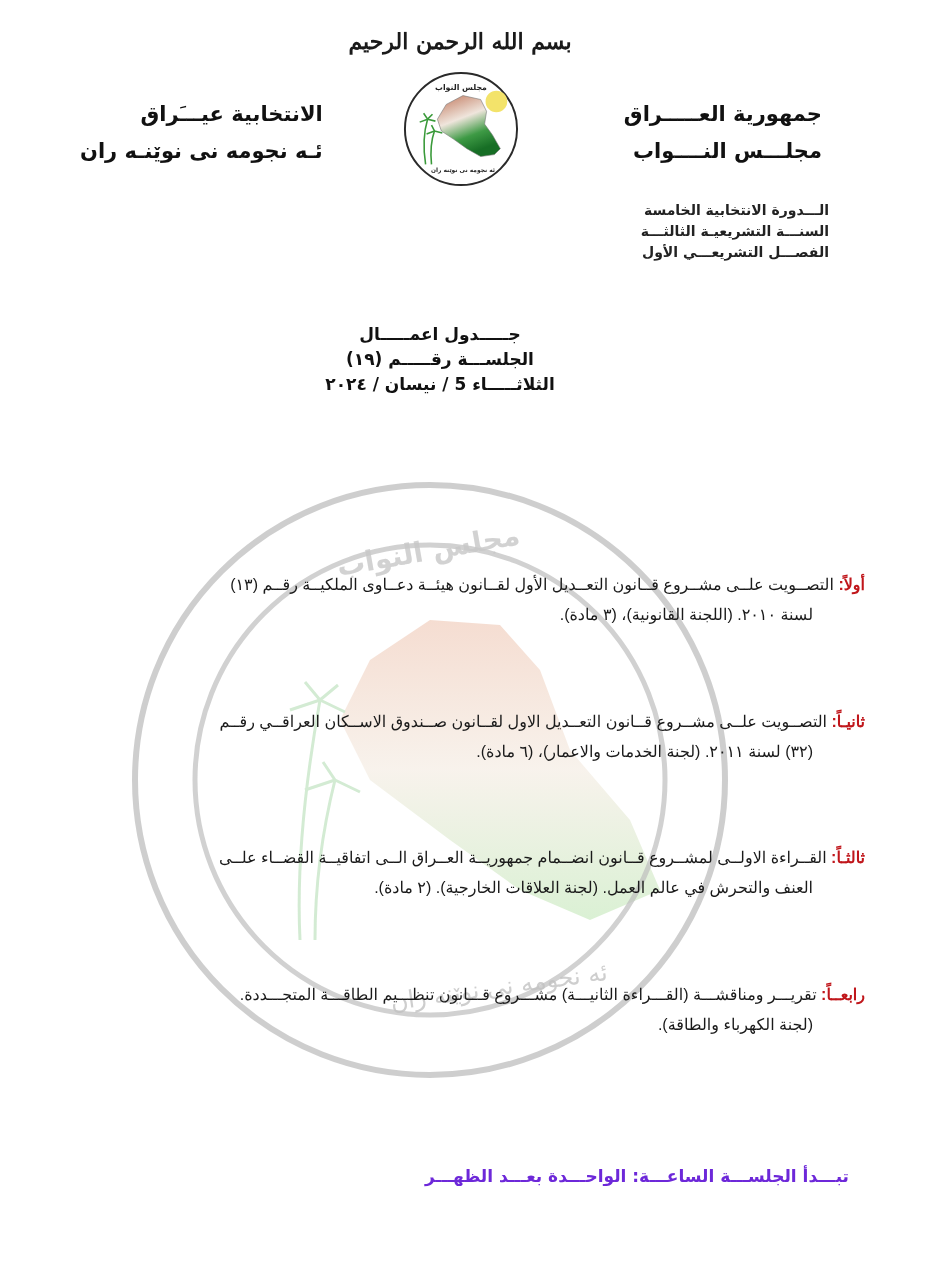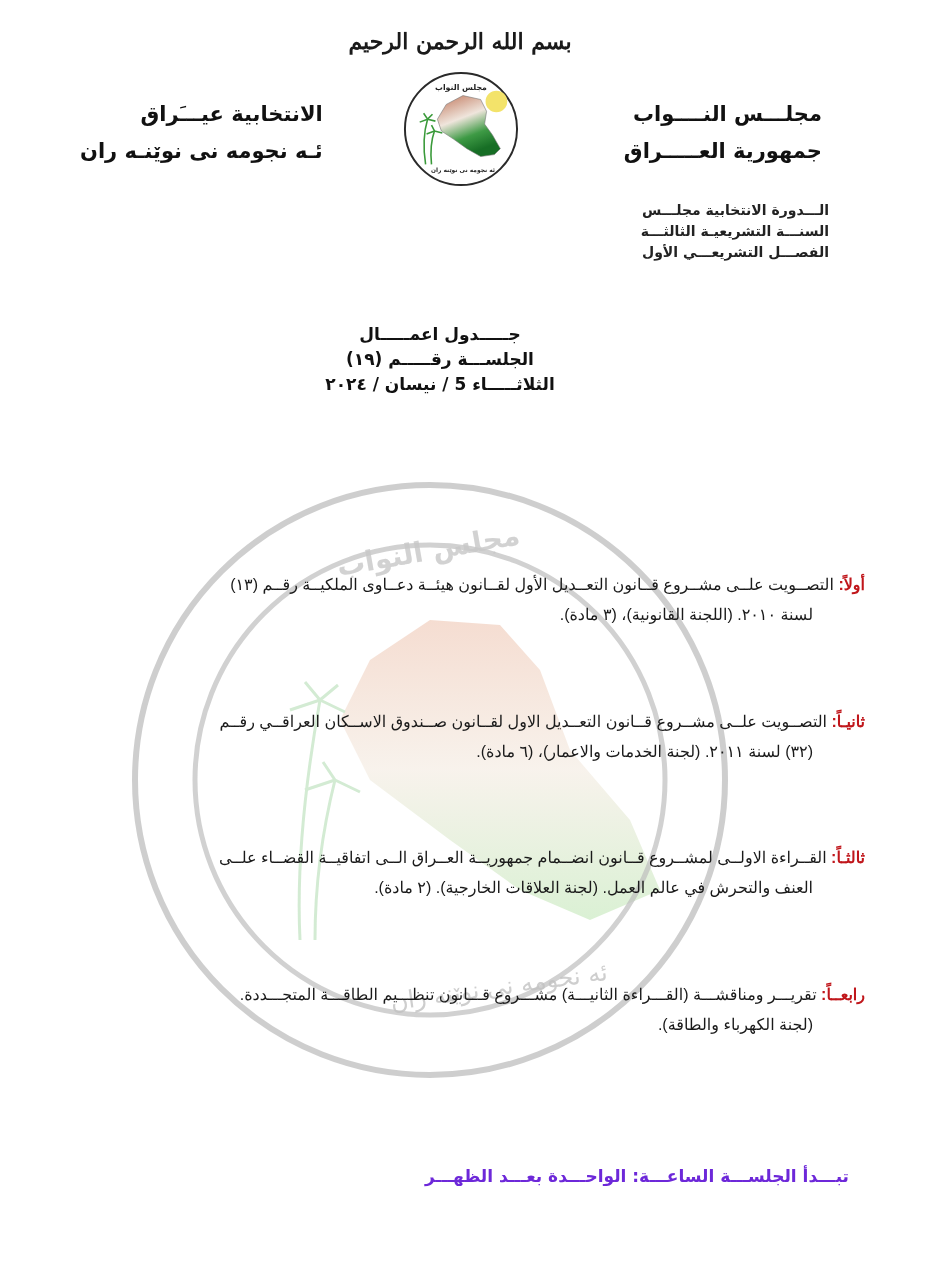--- a/index.html
+++ b/index.html
@@ -116,31 +116,31 @@
       <path d="M 24 96 Q 20 70 26 50"></path>
       <path d="M 30 96 Q 28 76 33 62"></path>
       <path d="M 26 50 l -8 3 M 26 50 l 8 2 M 26 50 l -4 -6 M 26 50 l 5 -5"></path>
       <path d="M 33 62 l -8 3 M 33 62 l 8 2 M 33 62 l -3 -6"></path>
     </g>
     <text x="60" y="20" text-anchor="middle" font-size="8" font-weight="bold" fill="#222" font-family="DejaVu Sans, sans-serif">مجلس النواب</text>
     <text x="62" y="104" text-anchor="middle" font-size="6" font-weight="bold" fill="#222" font-family="DejaVu Sans, sans-serif">ئه نجومه نی نوێنه ران</text>
   </svg>
 
   <div class="header-right">
+    <div>جمهورية العـــــراق</div>
     <div>مجلـــس النــــواب</div>
-    <div>جمهورية العـــــراق</div>
   </div>
 
   <div class="header-left">
     <div>الانتخابية عیـــَراق</div>
     <div>ئـه نجومه نی نوێنـه ران</div>
   </div>
 
   <div class="session-info">
-    <div>الـــدورة الانتخابية مجلـــس</div>
+    <div>الـــدورة الانتخابية الخامسة</div>
     <div>السنـــة التشريعيـة الثالثـــة</div>
     <div>الفصـــل التشريعـــي الأول</div>
   </div>
 
   <div class="agenda-title">
     <div>جـــــدول اعمـــــال</div>
     <div>الجلســـة رقـــــم (١٩)</div>
     <div>الثلاثـــــاء 5 / نيسان / ٢٠٢٤</div>
   </div>
 

